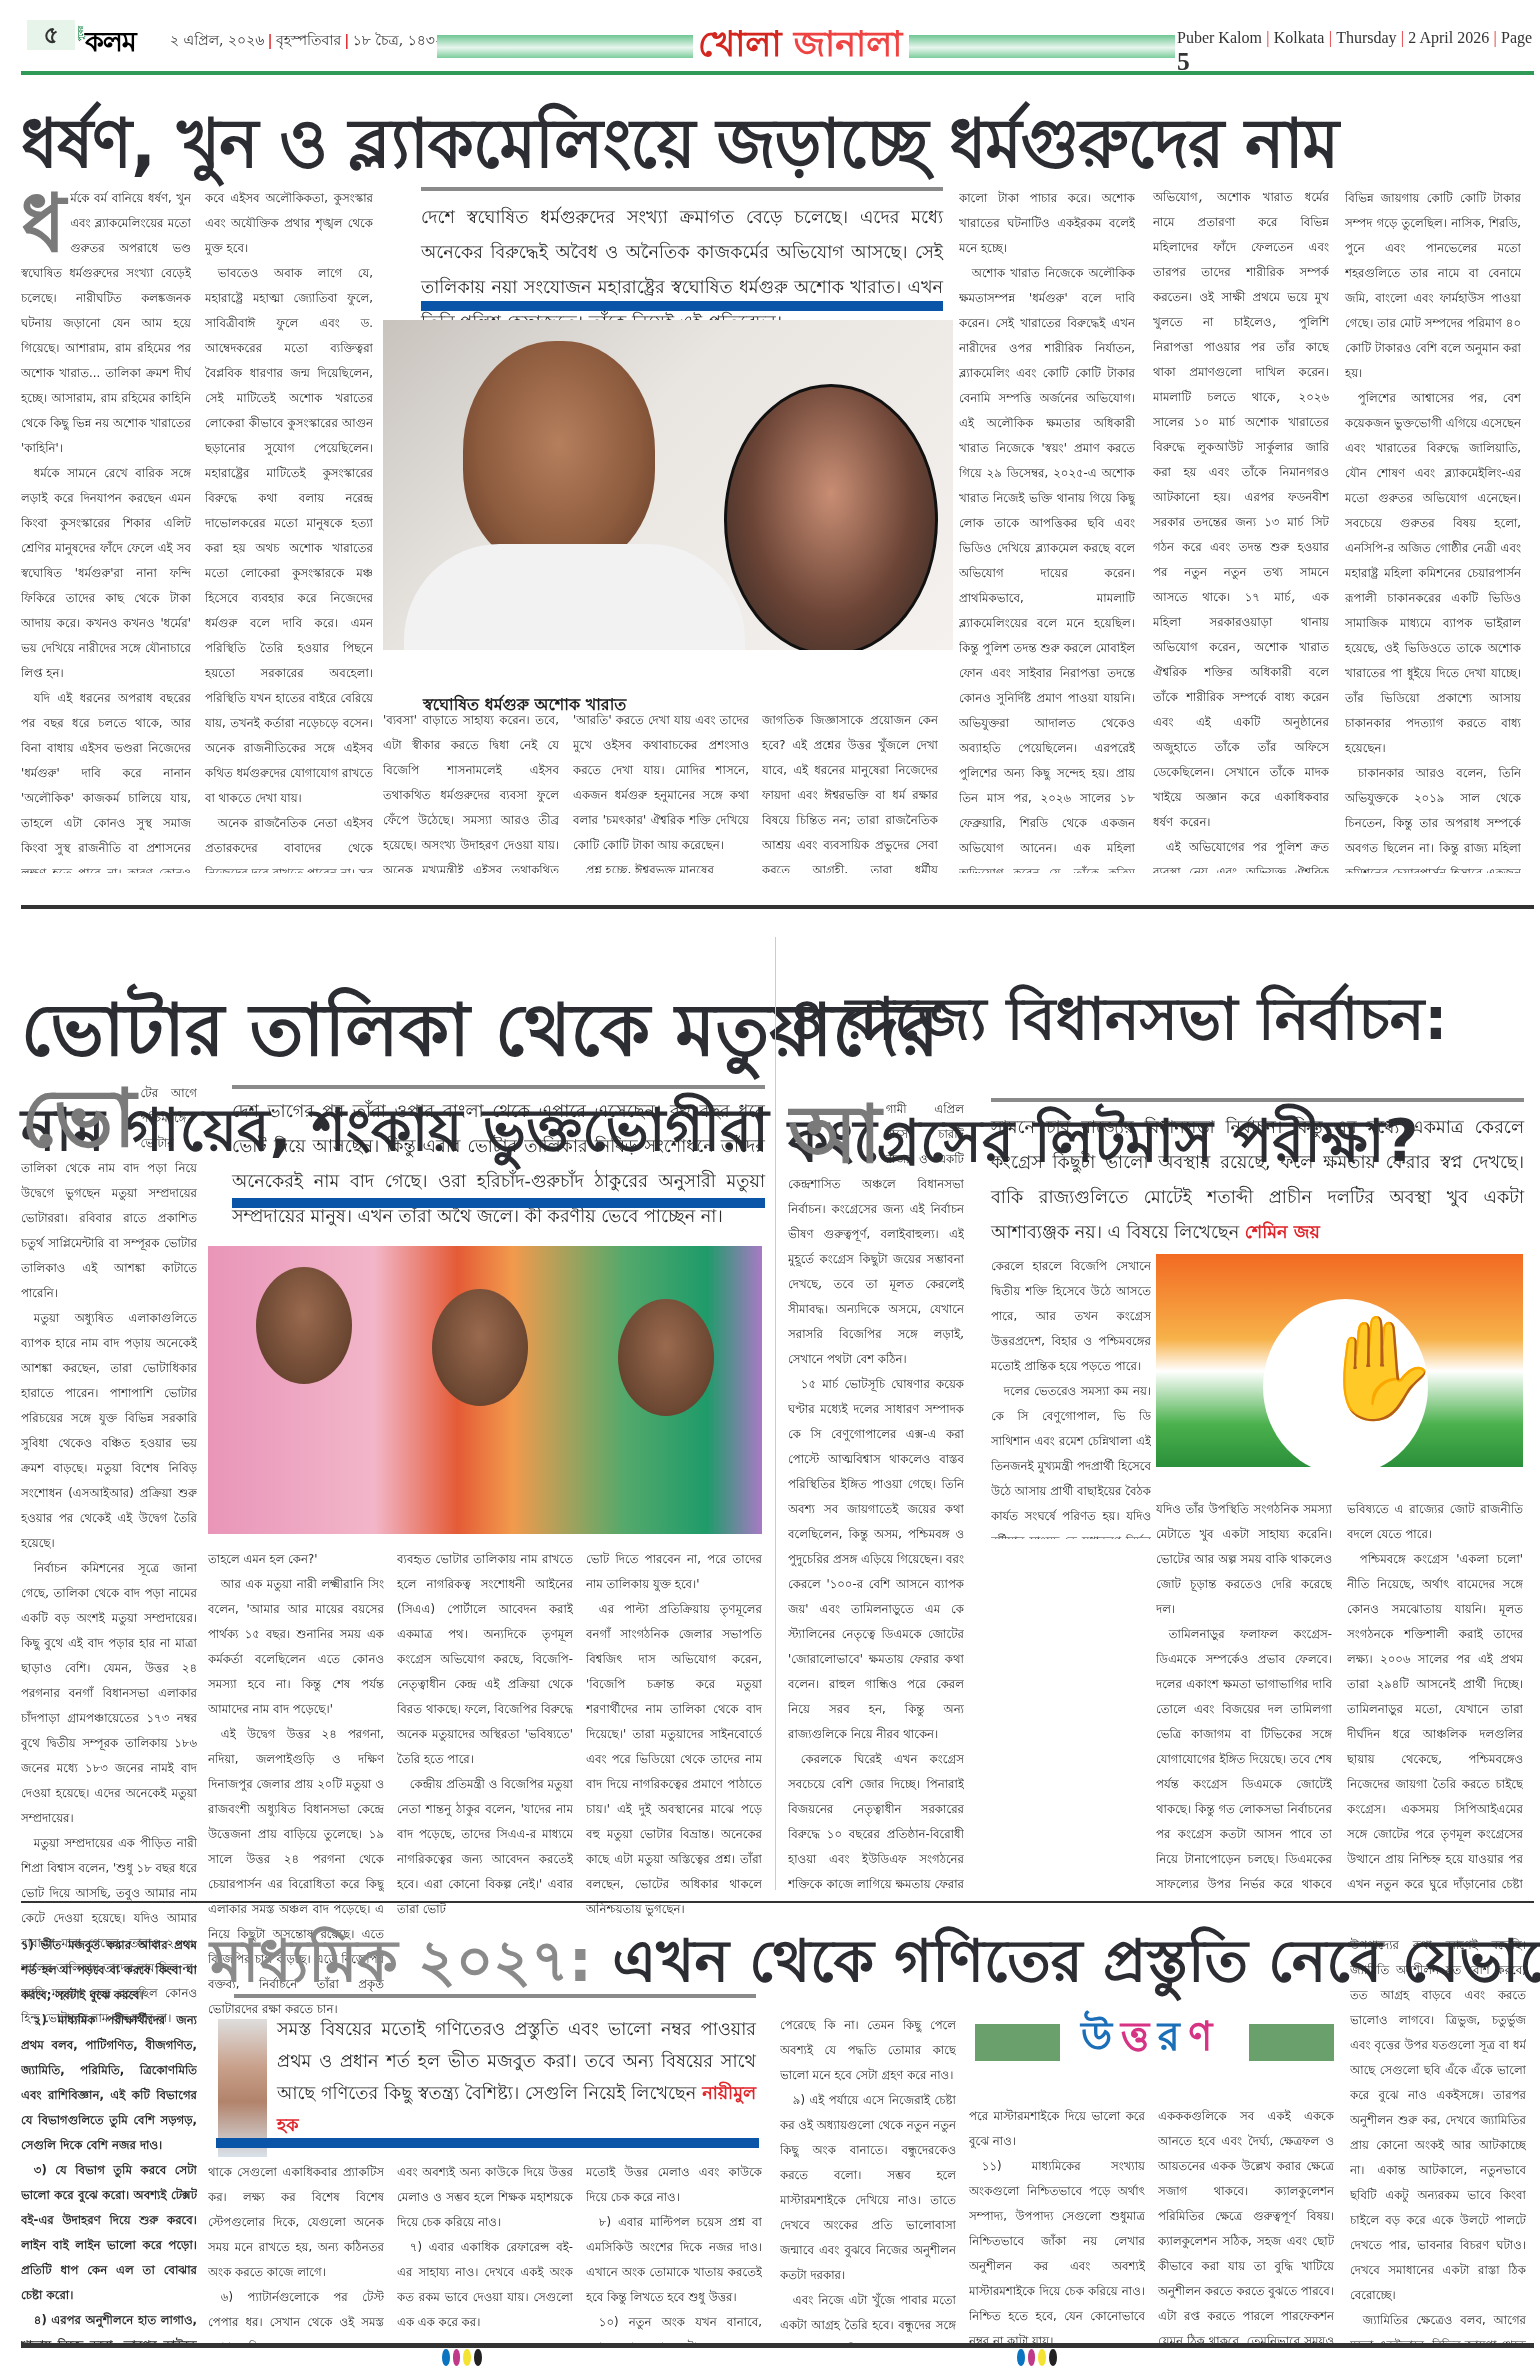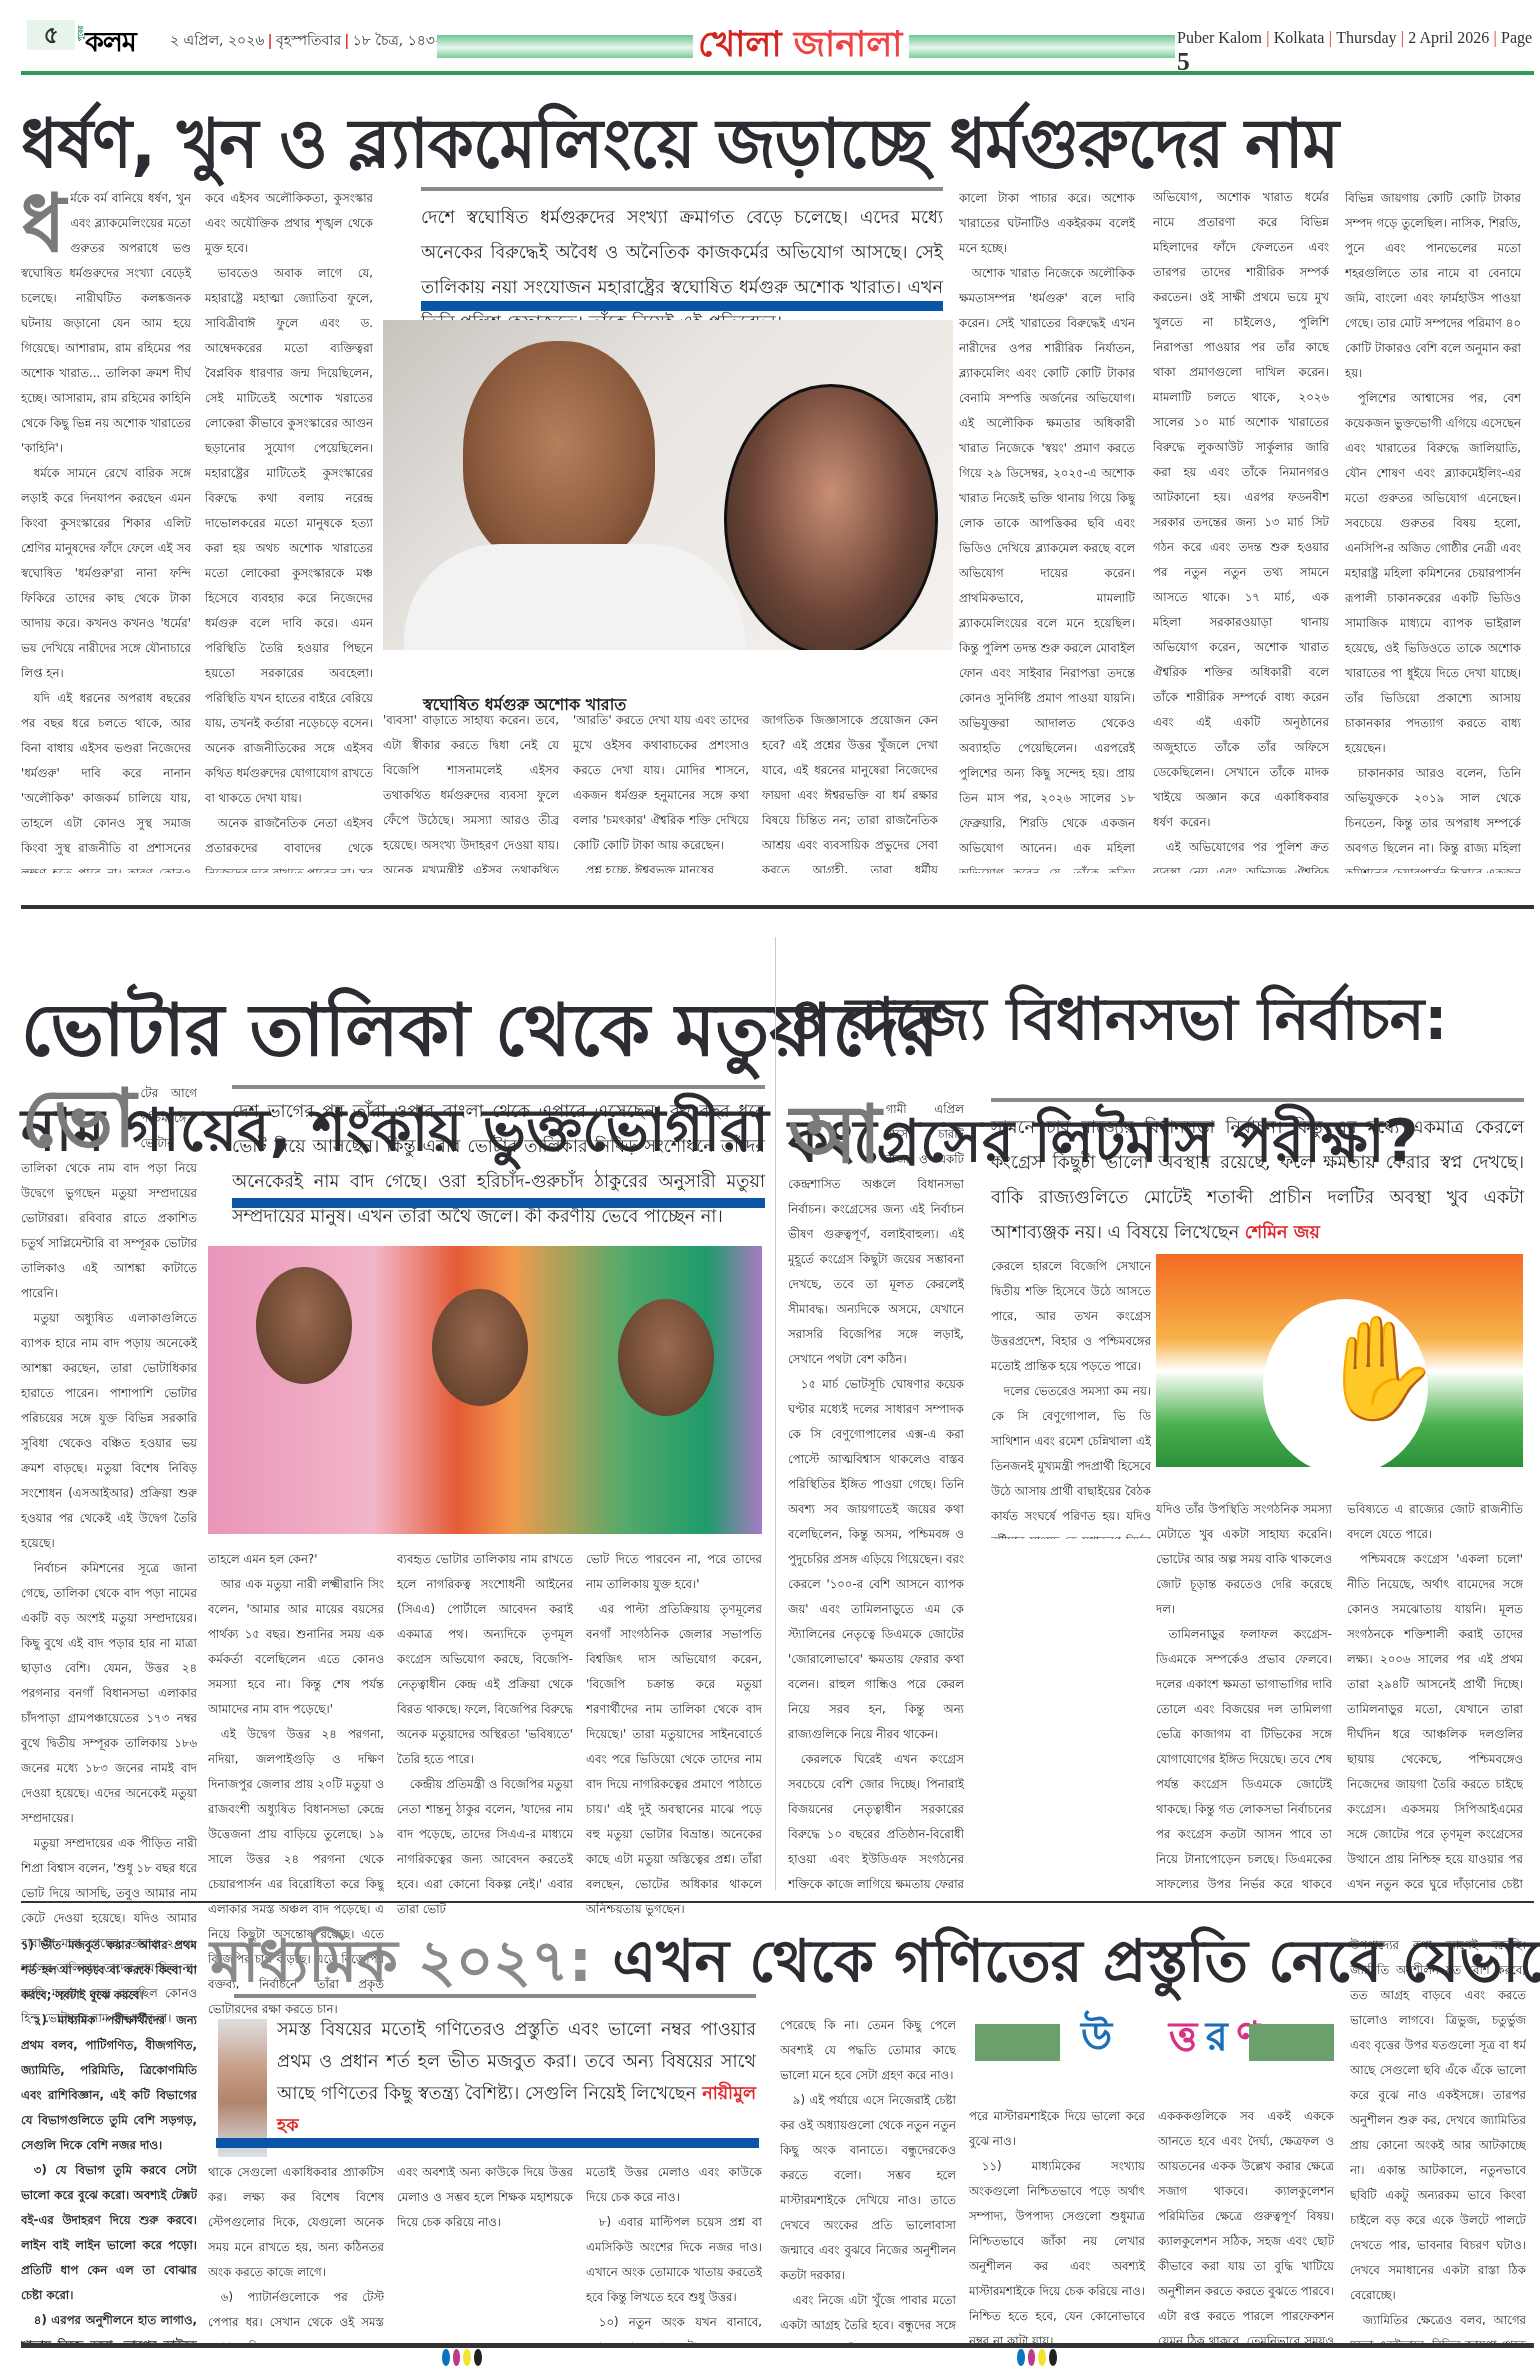--- a/index.html
+++ b/index.html
@@ -51,21 +51,21 @@
   .img-voters{left:208px;top:1246px;width:554px;height:288px;background:linear-gradient(90deg,#e995b9 0%,#f2b6c9 30%,#e45b36 45%,#f29a4d 55%,#55a96b 75%,#1f9b6a 90%,#a87ac5 100%);overflow:hidden;}
   .img-voters .w{position:absolute;top:21px;width:96px;height:117px;border-radius:50%;background:radial-gradient(ellipse at 50% 40%,#9a6a4e 0%,#6a4631 70%,#3a2a22 100%);}
   .img-congress{left:1156px;top:1254px;width:367px;height:213px;background:linear-gradient(180deg,#f26a22 0%,#f7b24a 40%,#fff 55%,#4bb14d 80%,#2a8f3a 100%);overflow:hidden;}
   .img-congress .oval{position:absolute;left:107px;top:45px;width:165px;height:176px;border-radius:50%;background:#fff;}
   .img-congress .hand{position:absolute;left:160px;top:64px;font-size:101px;line-height:1;color:#222;}
   .author-photo{left:218px;top:2019px;width:49px;height:138px;background:linear-gradient(180deg,#dedede 0%,#c8a08a 35%,#b2836b 60%,#d9e2ea 100%);}
   .author-name{color:#e0262b;font-weight:700;}
   
   .badge-bar{background:#6aa06c;height:37px;top:2024px;}
   .badge{left:1081px;top:2005px;font:700 40px "DejaVu Sans",sans-serif;letter-spacing:8.5px;}
-  .badge .c1{color:#1b6fb8;}.badge .c2{color:#d63384;margin-left:48px;}.badge .c3{color:#1b6fb8;}.badge .c4{color:#d63384;}
+  .badge .c1{color:#1b6fb8;}.badge .c2{color:#d63384;}.badge .c3{color:#1b6fb8;}.badge .c4{color:#d63384;}
   
   .reg{top:2349px;display:flex;gap:3.2px;}
   .reg span{display:block;width:7.5px;height:17px;border-radius:50%;}
 </style>
 </head>
 <body>
 
 <div class="abs mast">
   <div class="abs pg-num">৫</div>
   <div class="abs logo-small">পুবের</div>
@@ -229,20 +229,21 @@
   <span class="author-name">নায়ীমুল হক</span>
 </div>
 <div class="abs blue-rule" style="left:216px;top:2138px;width:543px;"></div>
 
 <div class="abs col" style="left:208px;top:2160px;width:176px;height:184px;">
   <p class="noind">থাকে সেগুলো একাধিকবার প্র্যাকটিস কর। লক্ষ্য কর বিশেষ বিশেষ স্টেপগুলোর দিকে, যেগুলো অনেক সময় মনে রাখতে হয়, অন্য কঠিনতর অংক করতে কাজে লাগে।</p>
   <p>৬) প্যাটার্নগুলোকে পর টেস্ট পেপার ধর। সেখান থেকে ওই সমস্ত অধ্যায়গুলির অংক বেছে বেছে সময়গুলো করার চেষ্টা কর</p>
 </div>
 <div class="abs col" style="left:397px;top:2160px;width:176px;height:184px;">
   <p class="noind">এবং অবশ্যই অন্য কাউকে দিয়ে উত্তর মেলাও ও সম্ভব হলে শিক্ষক মহাশয়কে দিয়ে চেক করিয়ে নাও।</p>
+  <p>৭) এবার একাধিক রেফারেন্স বই-এর সাহায্য নাও। দেখবে একই অংক কত রকম ভাবে দেওয়া যায়। সেগুলো এক এক করে কর।</p>
 </div>
 <div class="abs col" style="left:586px;top:2160px;width:176px;height:184px;">
   <p class="noind">মতোই উত্তর মেলাও এবং কাউকে দিয়ে চেক করে নাও।</p>
   <p>৮) এবার মাল্টিপল চয়েস প্রশ্ন বা এমসিকিউ অংশের দিকে নজর দাও। এখানে অংক তোমাকে খাতায় করতেই হবে কিন্তু লিখতে হবে শুধু উত্তর।</p>
   <p>১০) নতুন অংক যখন বানাবে, তখন দেখবে তা কতটা নতুন হয়েছে এবং নিজে করে দেখো। মিলিয়ে দেখো, কেউ সহজতর বা অন্য কোনো পদ্ধতিতে</p>
 </div>
 <div class="abs col" style="left:780px;top:2013px;width:176px;height:330px;">
   <p class="noind">পেরেছে কি না। তেমন কিছু পেলে অবশ্যই যে পদ্ধতি তোমার কাছে ভালো মনে হবে সেটা গ্রহণ করে নাও।</p>
   <p>৯) এই পর্যায়ে এসে নিজেরাই চেষ্টা কর ওই অধ্যায়গুলো থেকে নতুন নতুন কিছু অংক বানাতে। বন্ধুদেরকেও করতে বলো। সম্ভব হলে মাস্টারমশাইকে দেখিয়ে নাও। তাতে দেখবে অংকের প্রতি ভালোবাসা জন্মাবে এবং বুঝবে নিজের অনুশীলন কতটা দরকার।</p>
   <p>এবং নিজে এটা খুঁজে পাবার মতো একটা আগ্রহ তৈরি হবে। বন্ধুদের সঙ্গে মিলে ভাবো। কীভাবে নতুন করে প্রশ্ন করা যায়।</p>

